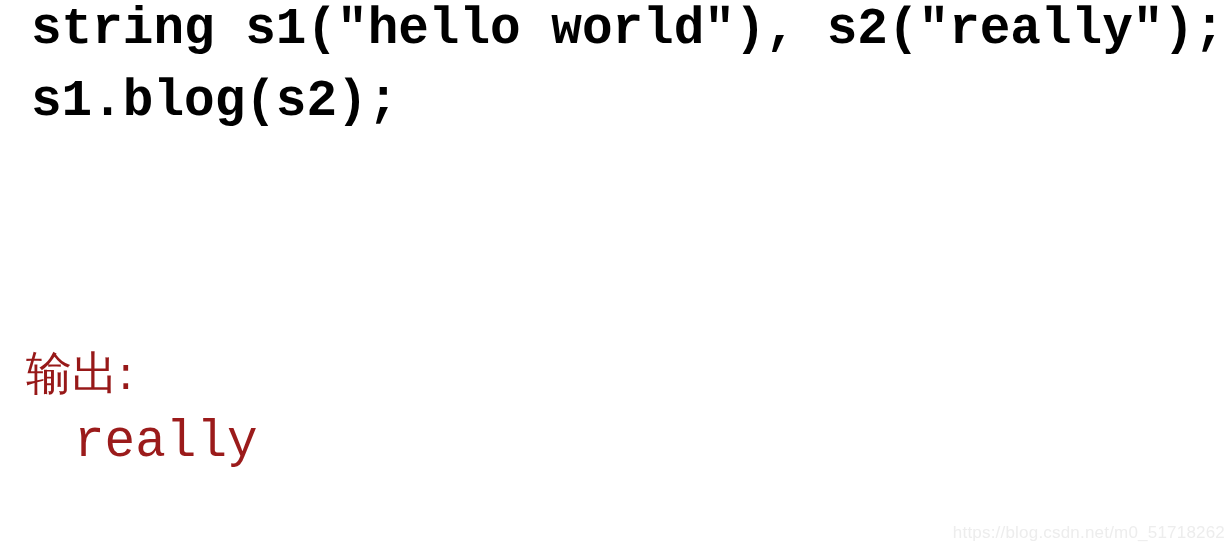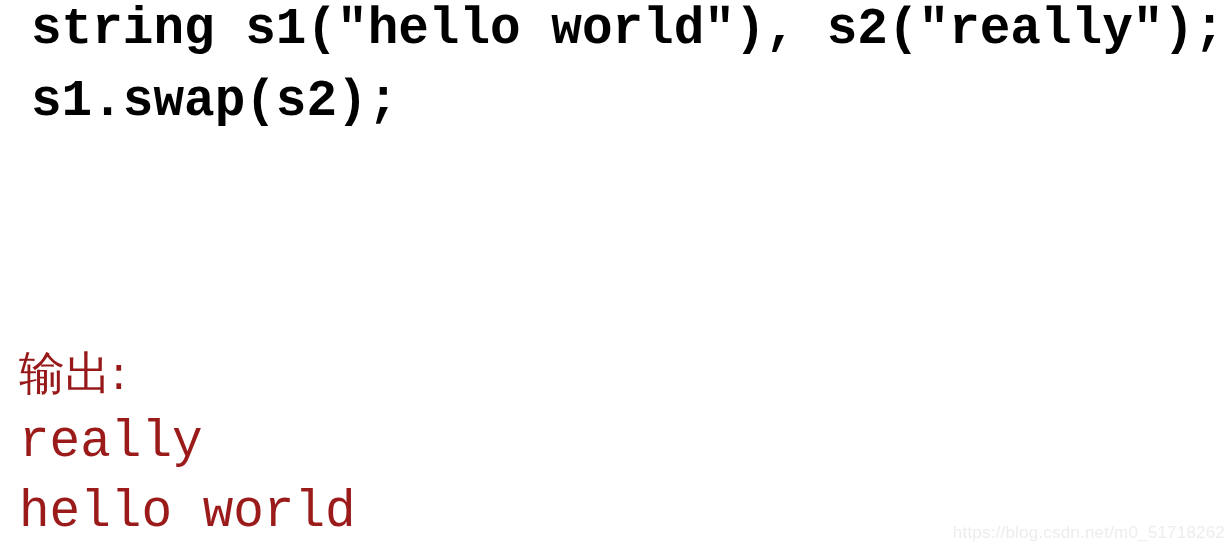--- a/index.html
+++ b/index.html
@@ -38,21 +38,21 @@
     letter-spacing: 0px;
     color: #000000;
     white-space: pre;
     height: 72px;
     -webkit-font-smoothing: none;
   }
 
   
   .output-block {
     position: absolute;
-    left: 19px;
+    left: 26px;
     top: 338px;
     width: 800px;
   }
   .output-heading {
     font-family: "DejaVu Sans", "Liberation Sans", sans-serif;
     font-size: 46px;
     line-height: 70px;
     height: 70px;
     color: #971818;
     white-space: pre;
@@ -60,20 +60,21 @@
   }
   .output-line {
     font-family: "Liberation Mono", "DejaVu Sans Mono", monospace;
     font-weight: normal;
     font-size: 51px;
     line-height: 70px;
     height: 70px;
     color: #9b1b1b;
     white-space: pre;
     letter-spacing: 0px;
+    margin-left: 48px;
   }
 
   
   .watermark {
     position: absolute;
     right: 2px;
     bottom: 12px;
     font-family: "Liberation Sans", "DejaVu Sans", sans-serif;
     font-size: 17px;
     line-height: 20px;
@@ -83,24 +84,23 @@
     user-select: none;
   }
 </style>
 </head>
 <body>
 
 <div id="canvas">
 
   <div class="code-block">
     <div class="code-line">string s1("hello world"), s2("really");</div>
-    <div class="code-line">s1.swap(s2);</div>
+    <div class="code-line">s1.blog(s2);</div>
   </div>
 
   <div class="output-block">
     <div class="output-heading">输出:</div>
     <div class="output-line">really</div>
-    <div class="output-line">hello world</div>
   </div>
 
   <div class="watermark">https://blog.csdn.net/m0_51718262</div>
 
 </div>
 
 </body></html>

